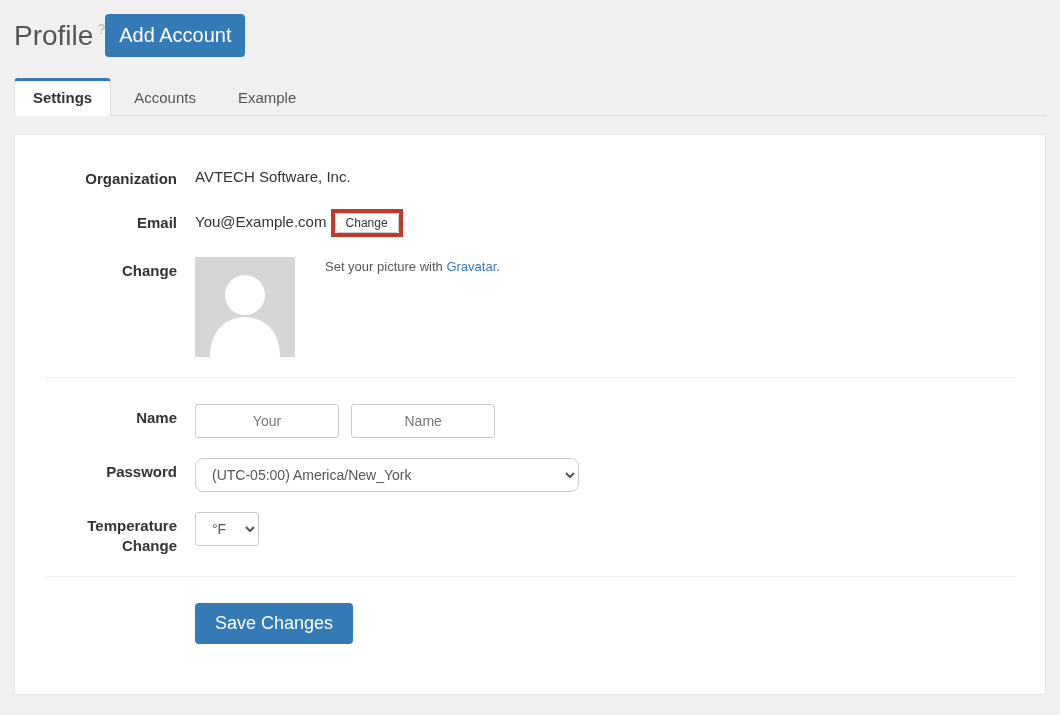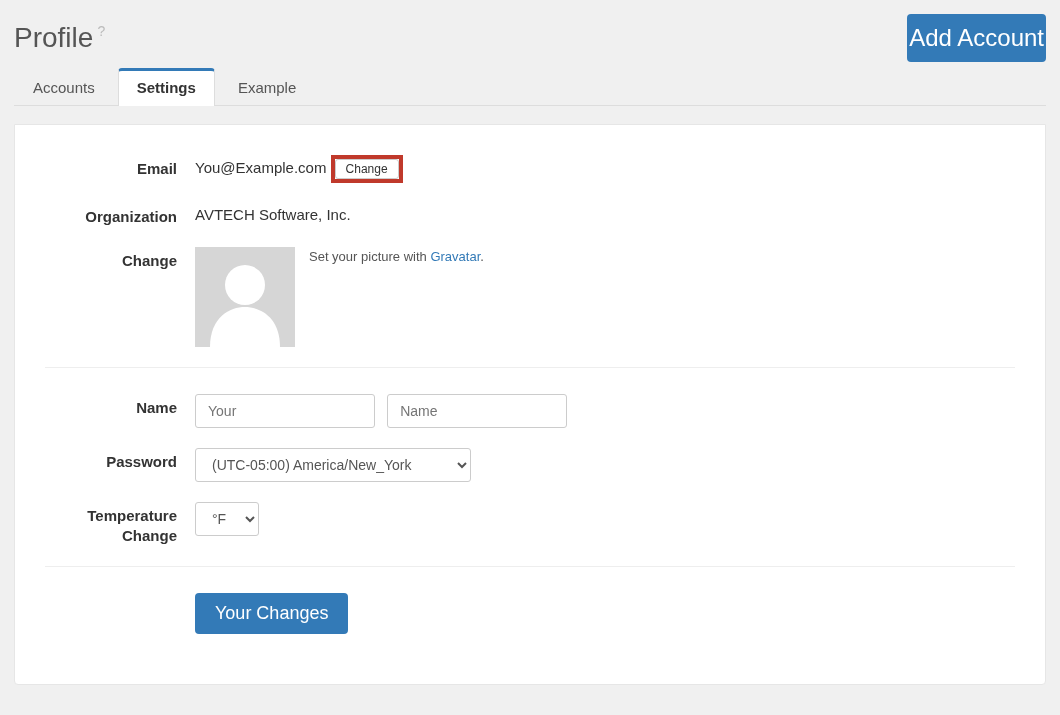--- a/index.html
+++ b/index.html
@@ -9,22 +9,22 @@
     background: #f0f0f0;
     color: #333;
     font-size: 14px;
   }
   .page {
     padding: 14px;
   }
   .topbar {
     display: flex;
     align-items: center;
-    justify-content: space-between;
-    margin-bottom: 6px;
+    justify-content: flex-start;
+    margin-bottom: 21px;
   }
   .page-title {
     font-size: 28px;
     font-weight: 300;
     color: #555;
     margin: 0;
     display: flex;
     align-items: flex-start;
   }
   .help-icon {
@@ -40,22 +40,22 @@
     border-radius: 4px;
     padding: 10px 20px;
     font-size: 18px;
     cursor: pointer;
     color: #fff;
   }
   .btn-primary {
     background: #337ab7;
   }
   .btn-primary.big {
-    font-size: 24px;
-    padding: 10px 2px;
+    font-size: 20px;
+    padding: 10px 14px;
   }
   .tabs {
     display: flex;
     align-items: flex-end;
     border-bottom: 1px solid #ddd;
   }
   .tab {
     padding: 10px 18px;
     color: #555;
     font-size: 15px;
@@ -121,21 +121,21 @@
     display: inline-block;
     line-height: 0;
     vertical-align: middle;
   }
   .highlight-box .change-button {
     margin-left: 0;
   }
   .avatar-box {
     display: flex;
     align-items: flex-start;
-    gap: 14px;
+    gap: 30px;
   }
   .avatar {
     width: 100px;
     height: 100px;
     background: #d6d6d6;
     position: relative;
     overflow: hidden;
   }
   .avatar svg { display: block; }
   .avatar-text {
@@ -152,59 +152,59 @@
   .input, .select {
     height: 34px;
     padding: 6px 12px;
     font-size: 14px;
     color: #555;
     border: 1px solid #ccc;
     border-radius: 3px;
     background: #fff;
     font-family: inherit;
   }
-  .input.half { width: 180px; margin-right: 8px; }
-  .select.wide { width: 276px; }
+  .input.half { width: 144px; margin-right: 8px; text-align: center; }
+  .select.wide { width: 384px; border-radius: 8px; }
   .select.small { width: 64px; }
   .save-row { margin-top: 12px; }
 </style>
 </head>
 <body>
 
 <div class="page">
 
   <div class="topbar">
     <h1 class="page-title">
       <span>Profile</span>
       <span class="help-icon">?</span>
     </h1>
     <button class="btn btn-primary big">Add Account</button>
   </div>
 
   <div class="tabs">
+    <div class="tab active">Settings</div>
     <div class="tab">Accounts</div>
-    <div class="tab active">Settings</div>
     <div class="tab">Example</div>
   </div>
 
   <div class="panel">
+
+    <div class="form-row">
+      <div class="form-label">Organization</div>
+      <div class="form-value">AVTECH Software, Inc.</div>
+    </div>
 
     <div class="form-row">
       <div class="form-label">Email</div>
       <div class="form-value">
         <span>You@Example.com</span>
         <span class="highlight-box">
           <button class="change-button">Change</button>
         </span>
       </div>
-    </div>
-
-    <div class="form-row">
-      <div class="form-label">Organization</div>
-      <div class="form-value">AVTECH Software, Inc.</div>
     </div>
 
     <div class="form-row">
       <div class="form-label">Change</div>
       <div class="form-value">
         <div class="avatar-box">
           <div class="avatar">
             <svg width="100" height="100" viewBox="0 0 100 100">
               <rect width="100" height="100" fill="#d6d6d6"></rect>
               <circle cx="50" cy="38" r="20" fill="#ffffff"></circle>
@@ -245,19 +245,19 @@
         </select>
       </div>
     </div>
 
 
     <hr class="hr">
 
     <div class="form-row save-row">
       <div class="form-label"></div>
       <div class="form-value">
-        <button class="btn btn-primary">Your Changes</button>
+        <button class="btn btn-primary">Save Changes</button>
       </div>
     </div>
 
   </div>
 
 </div>
 
 </body></html>

